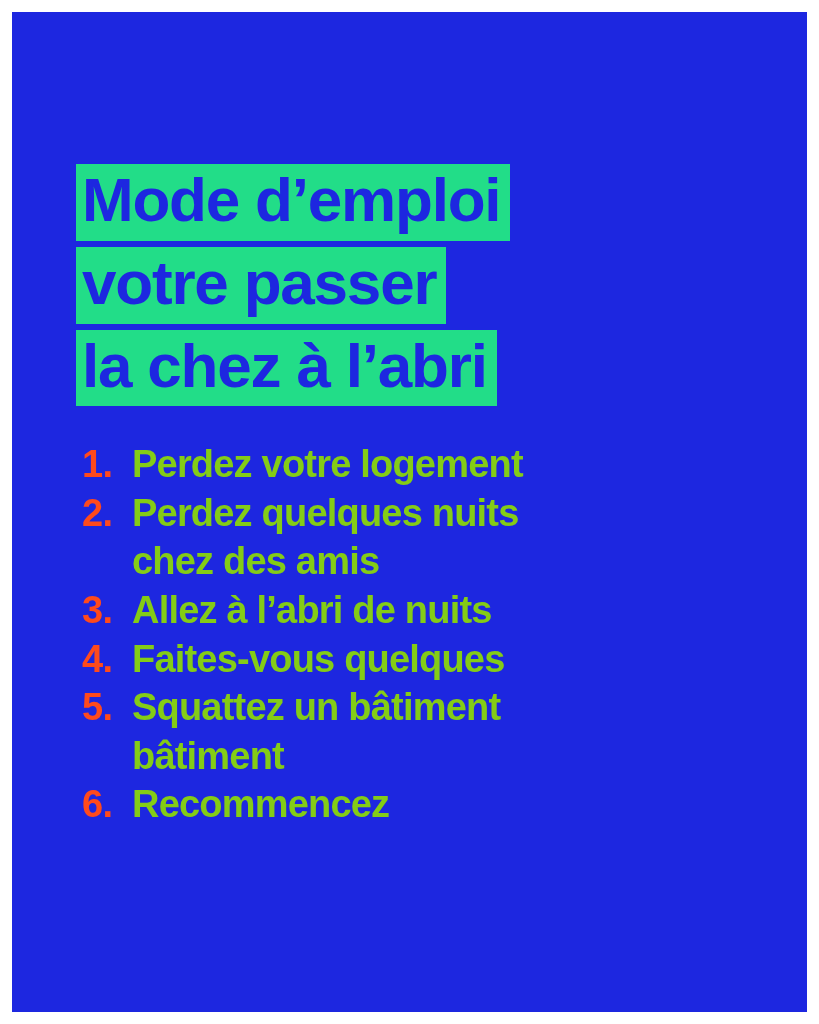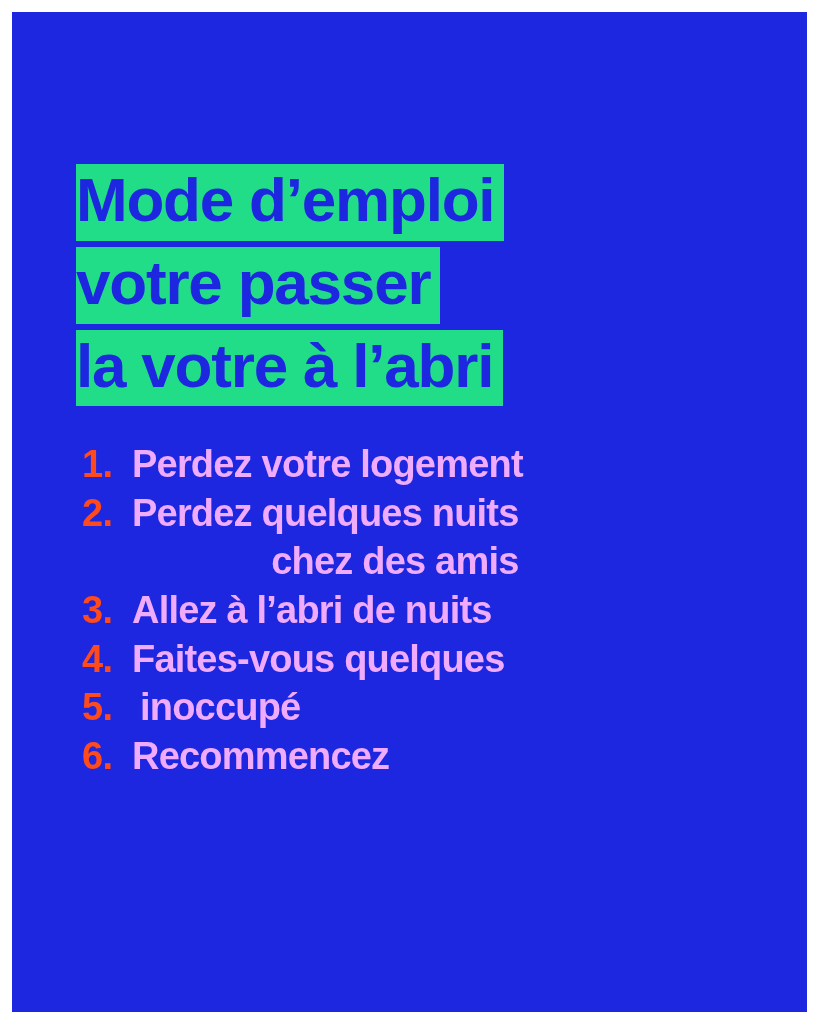--- a/index.html
+++ b/index.html
@@ -30,21 +30,21 @@
   }
   .title-line {
     display: block;
     width: fit-content;
     background: #22dd88;
     color: #1d27e0;
     font-size: 62px;
     line-height: 0.98;
     font-weight: bold;
     letter-spacing: -1.2px;
-    padding: 6px 10px 10px 0;
+    padding: 6px 10px 10px 6px;
     margin-bottom: 6px;
     white-space: nowrap;
   }
   .list-block {
     position: absolute;
     left: 62px;
     top: 428px;
     width: 680px;
   }
   .list-item {
@@ -58,42 +58,40 @@
     font-weight: bold;
     line-height: 1.28;
     letter-spacing: -0.6px;
     width: 58px;
     flex: 0 0 58px;
     text-align: left;
     padding-left: 8px;
     box-sizing: border-box;
   }
   .item-text {
-    color: #f0abfc;
+    color: #84cc16;
     font-size: 38px;
     font-weight: bold;
     line-height: 1.28;
     letter-spacing: -0.8px;
-    text-align: right;
   }
   .item-text .cont {
     display: block;
     padding-left: 0px;
-    margin-left: 8px;
   }
 </style>
 </head>
 <body>
 
 <div class="poster">
 
   <div class="title-block">
     <span class="title-line">Mode d’emploi</span>
     <span class="title-line">votre passer</span>
-    <span class="title-line">la votre à l’abri</span>
+    <span class="title-line">la chez à l’abri</span>
   </div>
 
   <div class="list-block">
 
     <div class="list-item">
       <span class="item-num">1.</span>
       <span class="item-text">
         <span>Perdez votre logement</span>
       </span>
     </div>
@@ -116,21 +114,22 @@
     <div class="list-item">
       <span class="item-num">4.</span>
       <span class="item-text">
         <span>Faites-vous quelques</span>
       </span>
     </div>
 
     <div class="list-item">
       <span class="item-num">5.</span>
       <span class="item-text">
-        <span class="cont">inoccupé</span>
+        <span>Squattez un bâtiment</span>
+        <span class="cont">bâtiment</span>
       </span>
     </div>
 
     <div class="list-item">
       <span class="item-num">6.</span>
       <span class="item-text">
         <span>Recommencez</span>
       </span>
     </div>
 

